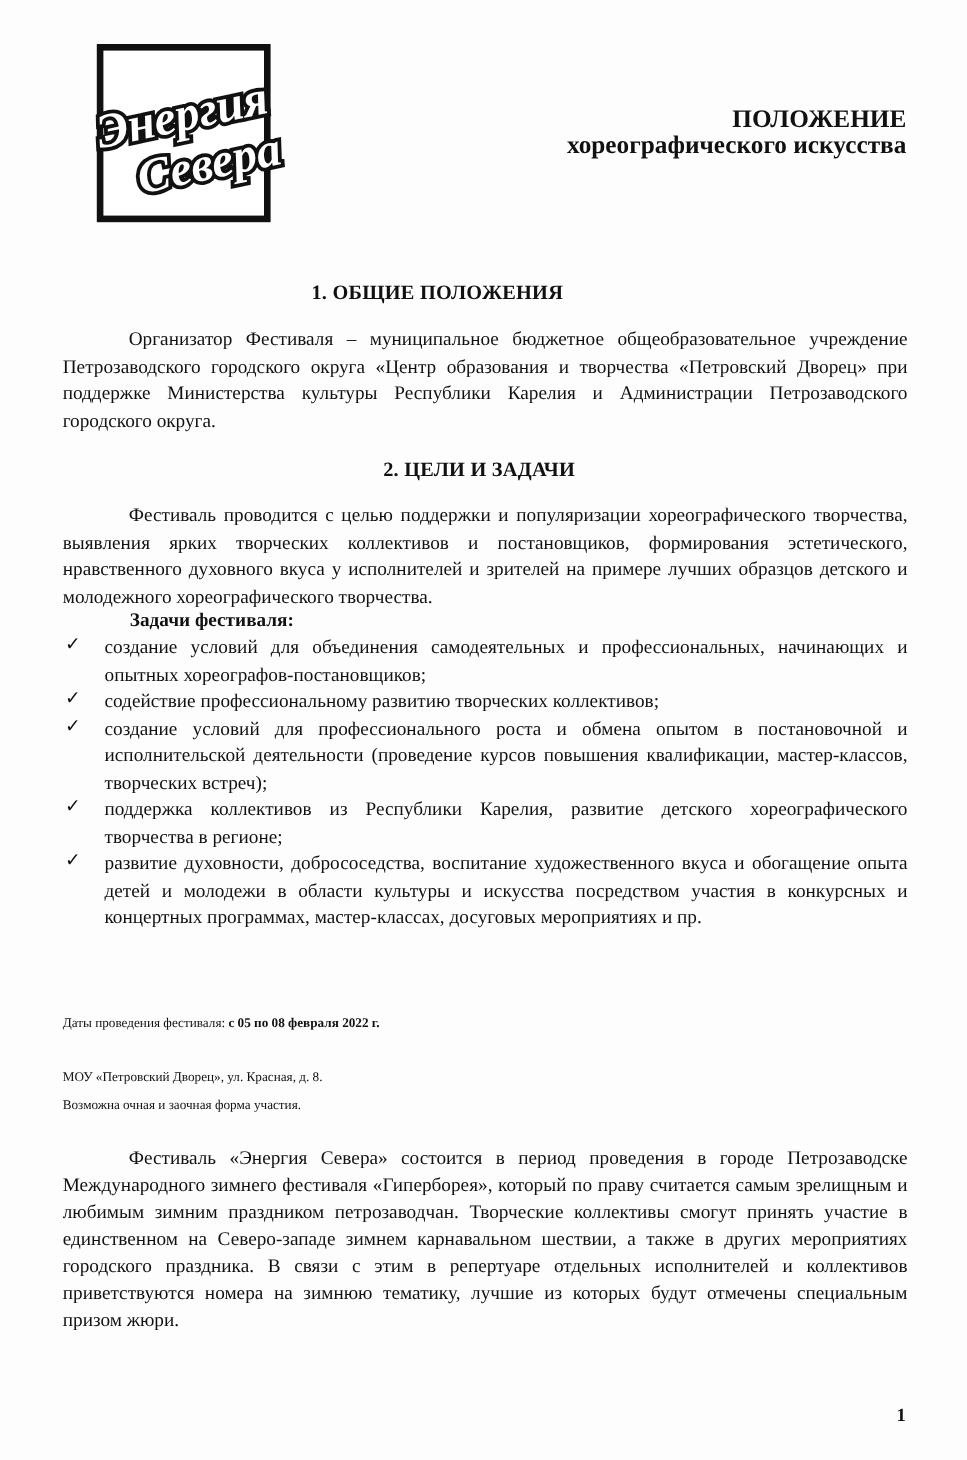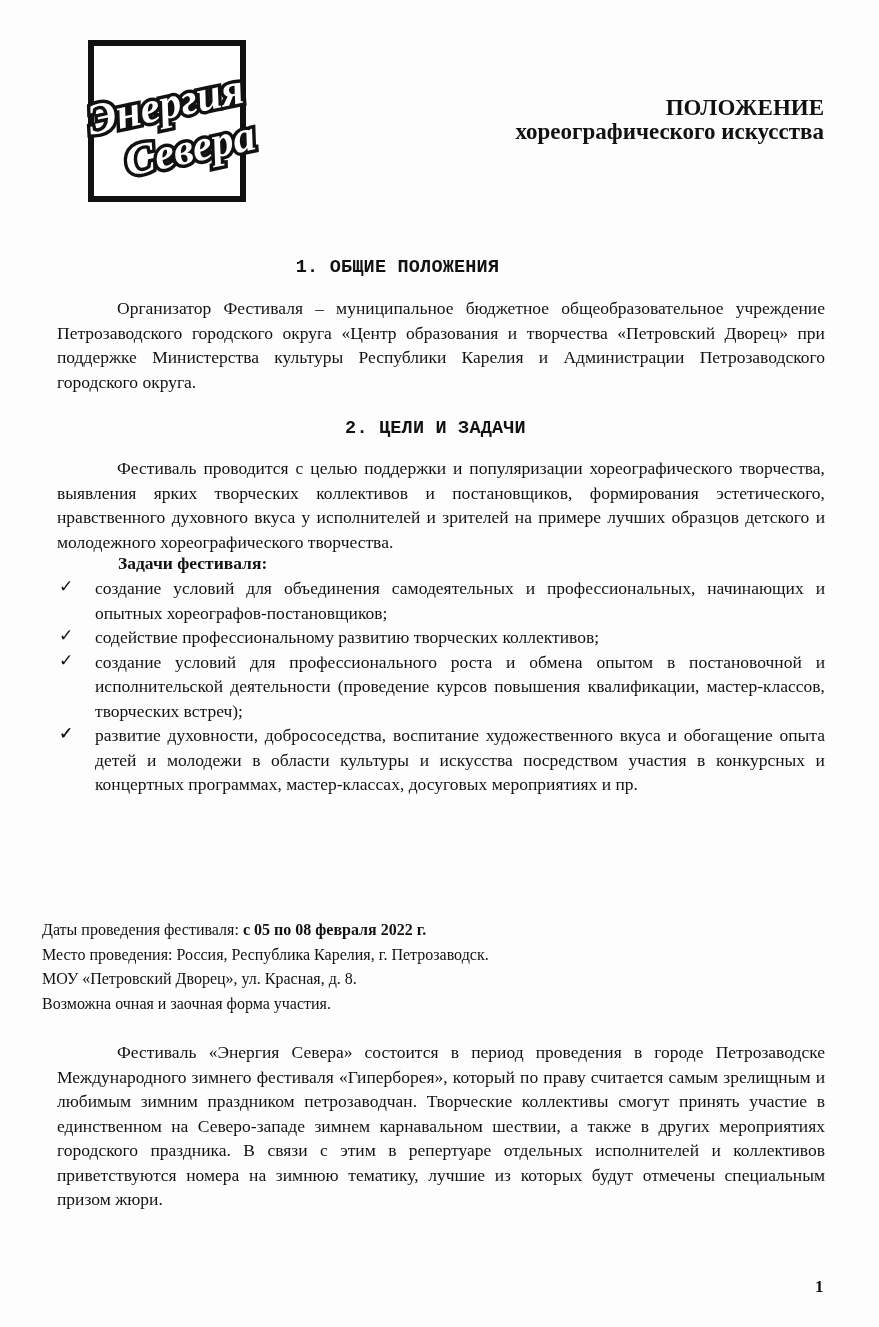--- a/index.html
+++ b/index.html
@@ -41,36 +41,35 @@
       font-size: 23px;
       line-height: 24px;
     }
     .section-title {
       position: absolute;
       left: 0; width: 795px;
       text-align: center;
       font-weight: bold;
       font-size: 18.5px;
       letter-spacing: 0.2px;
-      font-family: Liberation Mono, monospace;
     }
     .para {
       position: absolute;
       left: 57px;
       width: 768px;
       font-size: 17.5px;
       line-height: 24.5px;
       text-align: justify;
       text-indent: 60px;
     }
     .plain {
       position: absolute;
-      left: 42px;
+      left: 57px;
       width: 768px;
-      font-size: 16px;
+      font-size: 12px;
       line-height: 24.5px;
     }
     .tasks-title {
       position: absolute;
       left: 118px;
       top: 553px;
       font-weight: bold;
       font-size: 17.5px;
     }
     .tasks {
@@ -137,29 +136,29 @@
     <li>
       <span class="check">✓</span>
       <span>содействие профессиональному развитию творческих коллективов;</span>
     </li>
     <li>
       <span class="check">✓</span>
       <span>создание условий для профессионального роста и обмена опытом в постановочной и исполнительской деятельности (проведение курсов повышения квалификации, мастер-классов, творческих встреч);</span>
     </li>
     <li>
       <span class="check">✓</span>
+      <span>поддержка коллективов из Республики Карелия, развитие детского хореографического творчества в регионе;</span>
     </li>
     <li>
       <span class="check">✓</span>
       <span>развитие духовности, добрососедства, воспитание художественного вкуса и обогащение опыта детей и молодежи в области культуры и искусства посредством участия в конкурсных и концертных программах, мастер-классах, досуговых мероприятиях и пр.</span>
     </li>
   </ul>
 
   <div class="plain" style="top:918px;">
     <span>Даты проведения фестиваля: </span><span class="bold">с 05 по 08 февраля 2022 г.</span>
   </div>
-  <div class="plain" style="top:943px;">Место проведения: Россия, Республика Карелия, г. Петрозаводск.</div>
   <div class="plain" style="top:967px;">МОУ «Петровский Дворец», ул. Красная, д. 8.</div>
   <div class="plain" style="top:992px;">Возможна очная и заочная форма участия.</div>
   <div class="para" style="top:1040px;">Фестиваль «Энергия Севера» состоится в период проведения в городе Петрозаводске Международного зимнего фестиваля «Гиперборея», который по праву считается самым зрелищным и любимым зимним праздником петрозаводчан. Творческие коллективы смогут принять участие в единственном на Северо-западе зимнем карнавальном шествии, а также в других мероприятиях городского праздника. В связи с этим в репертуаре отдельных исполнителей и коллективов приветствуются номера на зимнюю тематику, лучшие из которых будут отмечены специальным призом жюри.</div>
 
   <div class="page-num">1</div>
 </div>
 
 </body></html>

